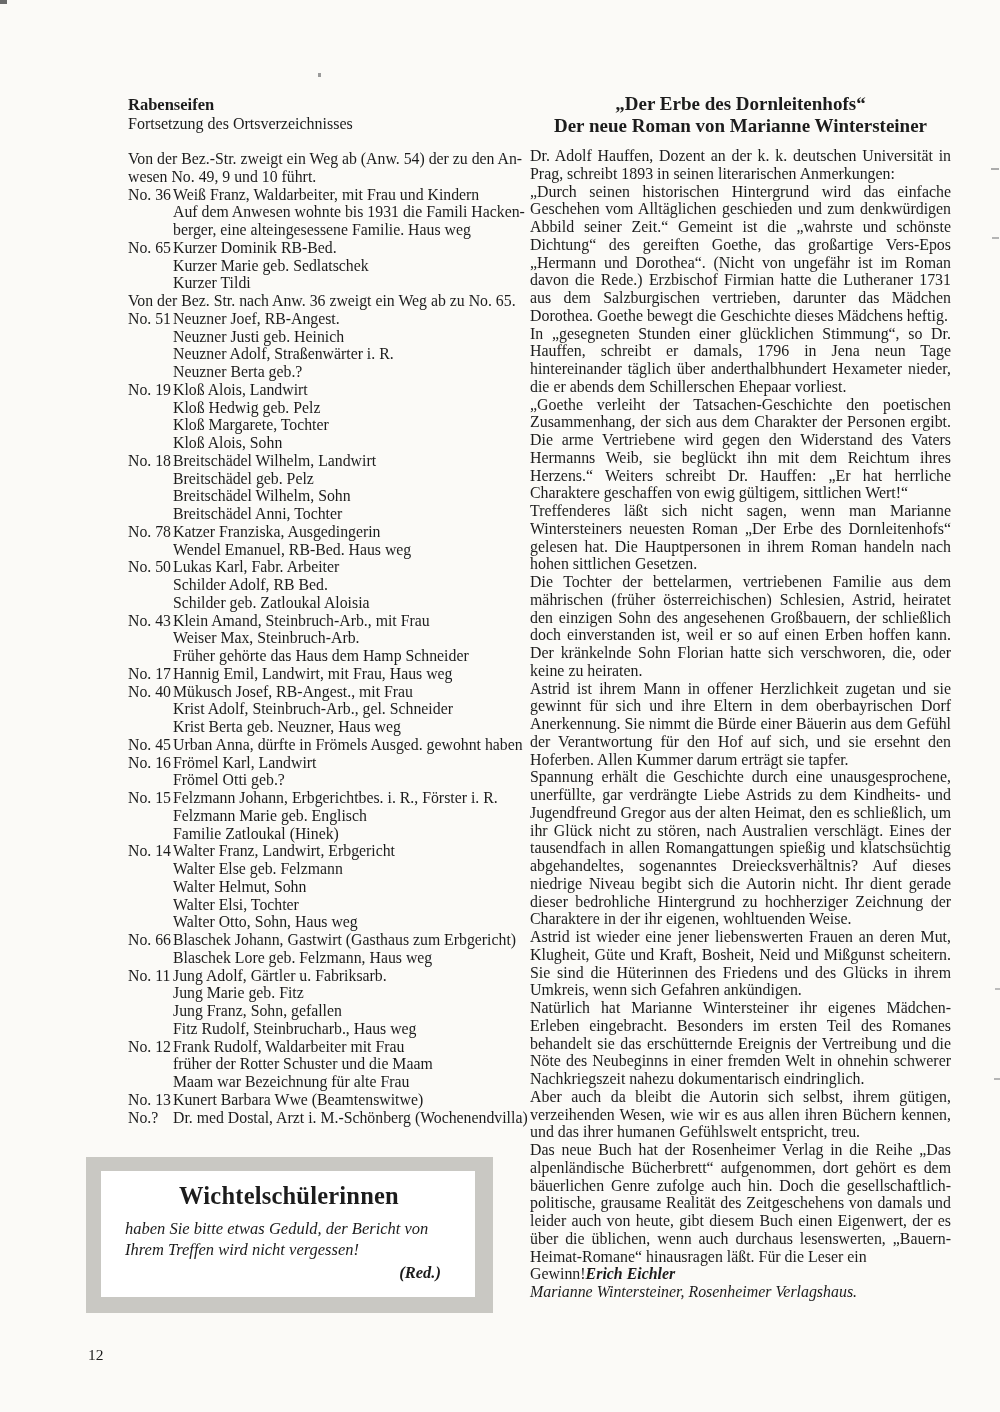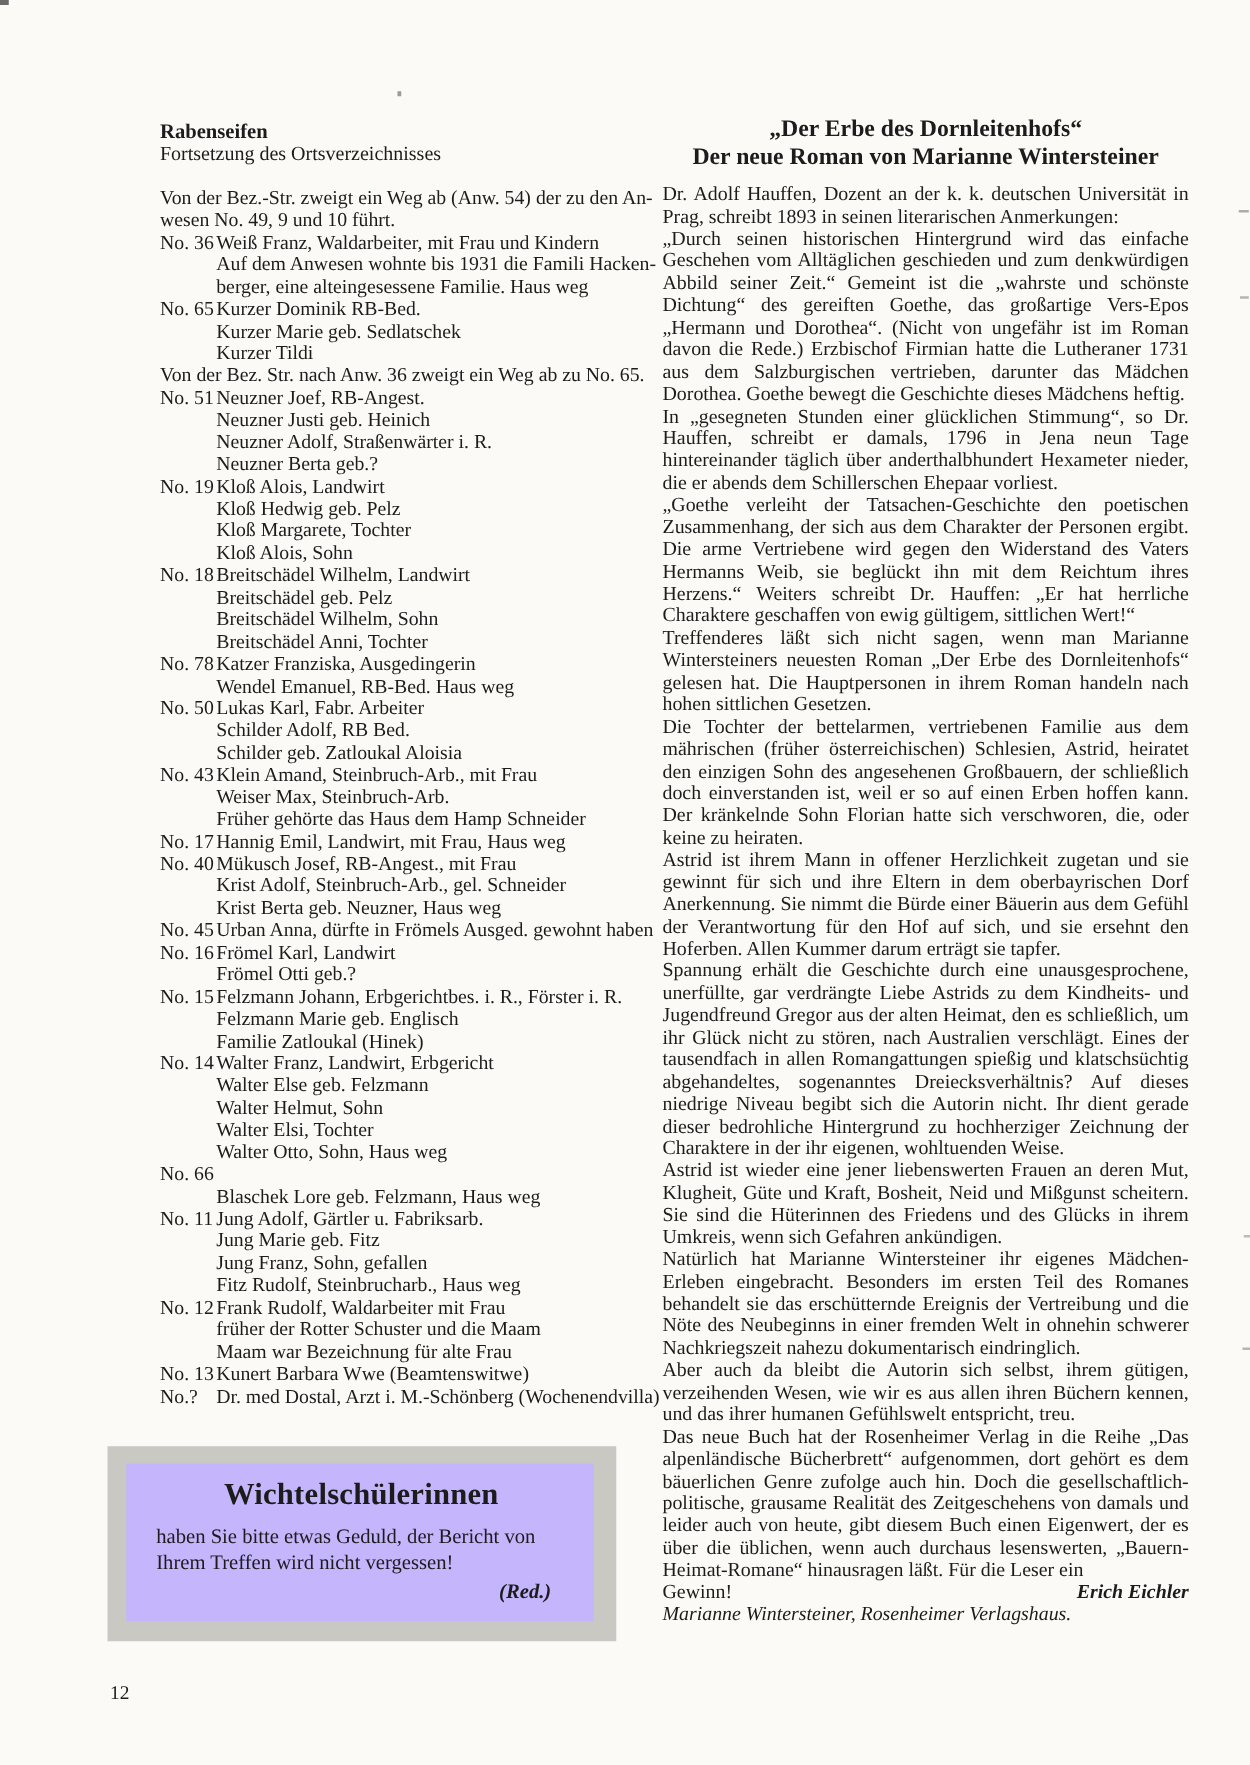--- a/index.html
+++ b/index.html
@@ -16,34 +16,34 @@
   .lc-title{font-weight:bold;font-size:16.5px;line-height:19px;}
   .lc-sub{font-size:16px;line-height:19px;}
   .resident-list{margin-top:17px;font-size:15.8px;}
   .row{display:flex;line-height:17.75px;white-space:pre;}
   .row .no{width:45px;flex:none;}
   
   .right-col{position:absolute;left:517px;top:93px;width:421px;margin-left:13px;}
   .rc-title{text-align:center;font-weight:bold;font-size:19px;line-height:21.5px;}
   .rc-body{margin-top:11px;font-size:15.9px;line-height:17.75px;text-align:justify;}
   .rc-body p{margin:0;}
-  .closing-row{display:flex;justify-content:space-between;font-size:15.9px;line-height:17.75px;}
+  .closing-row{display:flex;font-size:15.9px;line-height:17.75px;}
   .closing-right{font-style:italic;font-weight:bold;}
   .closing-line{font-size:15.9px;line-height:17.75px;font-style:italic;}
   
   .notice-box{
     position:absolute;left:86px;top:1157px;width:407px;height:156px;
     box-sizing:border-box;padding:14px 18px 16px 15px;
   }
   .notice-inner{
-    background:#c4b5fd;width:100%;height:100%;box-sizing:border-box;
+    background:#ffffff;width:100%;height:100%;box-sizing:border-box;
     padding:11px 22px 0 24px;
   }
   .notice-title{font-weight:bold;font-size:24.5px;text-align:center;letter-spacing:.2px;}
-  .notice-body{font-size:16.5px;line-height:20.5px;text-align:left;margin-top:9px;}
+  .notice-body{font-size:16.5px;line-height:20.5px;text-align:left;margin-top:9px;font-style:italic;}
   .notice-sig{text-align:right;font-style:italic;font-weight:bold;font-size:16.5px;padding-right:12px;margin-top:3px;}
   
   .page-num{position:absolute;left:88px;top:1346px;font-size:15.5px;}
   .speck{position:absolute;}
 </style>
 </head>
 <body style="background: rgb(251, 250, 247); color: rgb(28, 28, 28);">
 
 <div class="left-col">
   <div class="lc-title">Rabenseifen</div>
@@ -86,21 +86,21 @@
       <div class="row"><span class="no">No. 16</span><span class="txt">Frömel Karl, Landwirt</span></div>
       <div class="row"><span class="no"></span><span class="txt">Frömel Otti geb.?</span></div>
       <div class="row"><span class="no">No. 15</span><span class="txt">Felzmann Johann, Erbgerichtbes. i. R., Förster i. R.</span></div>
       <div class="row"><span class="no"></span><span class="txt">Felzmann Marie geb. Englisch</span></div>
       <div class="row"><span class="no"></span><span class="txt">Familie Zatloukal (Hinek)</span></div>
       <div class="row"><span class="no">No. 14</span><span class="txt">Walter Franz, Landwirt, Erbgericht</span></div>
       <div class="row"><span class="no"></span><span class="txt">Walter Else geb. Felzmann</span></div>
       <div class="row"><span class="no"></span><span class="txt">Walter Helmut, Sohn</span></div>
       <div class="row"><span class="no"></span><span class="txt">Walter Elsi, Tochter</span></div>
       <div class="row"><span class="no"></span><span class="txt">Walter Otto, Sohn, Haus weg</span></div>
-      <div class="row"><span class="no">No. 66</span></div>
+      <div class="row"><span class="no">No. 66</span><span class="txt">Blaschek Johann, Gastwirt (Gasthaus zum Erbgericht)</span></div>
       <div class="row"><span class="no"></span><span class="txt">Blaschek Lore geb. Felzmann, Haus weg</span></div>
       <div class="row"><span class="no">No. 11</span><span class="txt">Jung Adolf, Gärtler u. Fabriksarb.</span></div>
       <div class="row"><span class="no"></span><span class="txt">Jung Marie geb. Fitz</span></div>
       <div class="row"><span class="no"></span><span class="txt">Jung Franz, Sohn, gefallen</span></div>
       <div class="row"><span class="no"></span><span class="txt">Fitz Rudolf, Steinbrucharb., Haus weg</span></div>
       <div class="row"><span class="no">No. 12</span><span class="txt">Frank Rudolf, Waldarbeiter mit Frau</span></div>
       <div class="row"><span class="no"></span><span class="txt">früher der Rotter Schuster und die Maam</span></div>
       <div class="row"><span class="no"></span><span class="txt">Maam war Bezeichnung für alte Frau</span></div>
       <div class="row"><span class="no">No. 13</span><span class="txt">Kunert Barbara Wwe (Beamtenswitwe)</span></div>
       <div class="row"><span class="no">No.?</span><span class="txt">Dr. med Dostal, Arzt i. M.-Schönberg (Wochenendvilla)</span></div>

